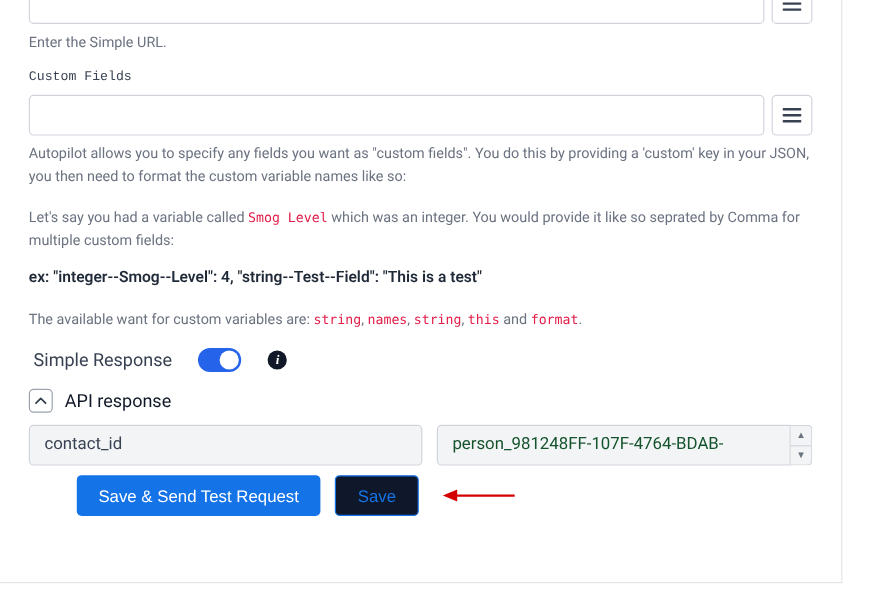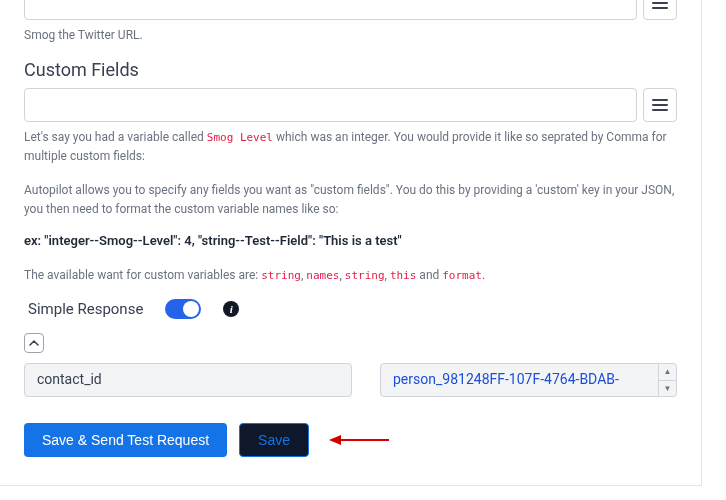--- a/index.html
+++ b/index.html
@@ -46,24 +46,25 @@
     cursor: pointer;
   }
   .hamburger-btn svg { width: 16px; height: 14px; }
   .helper-text {
     font-size: 12px;
     color: #6b7280;
     line-height: 1.6;
     margin-bottom: 14px;
   }
   .section-label {
-    font-size: 18px;
+    font-size: 11px;
     color: #374151;
     margin: 14px 0 8px 0;
     font-weight: 400;
+    font-family: Liberation Mono, monospace;
   }
   .type-code {
     color: #e11d48;
     font-family: ui-monospace, SFMono-Regular, Menlo, Consolas, monospace;
     font-size: 11px;
   }
   .bold-example {
     font-size: 13px;
     font-weight: 600;
     color: #1f2937;
@@ -128,22 +129,22 @@
     justify-content: center;
     cursor: pointer;
   }
   .chevron-box svg { width: 10px; height: 10px; }
   .api-response-label {
     font-size: 15px;
     color: #111827;
   }
   .response-grid {
     display: flex;
-    gap: 28px;
-    margin-bottom: 26px;
+    gap: 12px;
+    margin-bottom: 8px;
   }
   .response-key {
     flex: 0 0 328px;
     height: 34px;
     border: 1px solid #d1d5db;
     border-radius: 4px;
     background: #f3f4f6;
     padding: 7px 12px;
     font-size: 14px;
     color: #374151;
@@ -154,21 +155,21 @@
     align-items: stretch;
   }
   .response-value {
     flex: 1;
     height: 34px;
     border: 1px solid #d1d5db;
     border-radius: 4px 0 0 4px;
     background: #f3f4f6;
     padding: 7px 12px;
     font-size: 14px;
-    color: #1d4ed8;
+    color: #14532d;
     overflow: hidden;
     white-space: nowrap;
   }
   .stepper {
     width: 18px;
     display: flex;
     flex-direction: column;
     border: 1px solid #d1d5db;
     border-left: none;
     border-radius: 0 4px 4px 0;
@@ -181,20 +182,21 @@
     justify-content: center;
     font-size: 8px;
     color: #6b7280;
     cursor: pointer;
   }
   .stepper div:first-child { border-bottom: 1px solid #d1d5db; }
   .button-row {
     display: flex;
     align-items: center;
     gap: 12px;
+    margin-left: 40px;
   }
   .btn-primary {
     background: #1473e6;
     color: #fff;
     border: none;
     border-radius: 4px;
     padding: 9px 18px;
     font-size: 14px;
     font-weight: 500;
     cursor: pointer;
@@ -220,52 +222,53 @@
 <div class="container">
 
   <div class="field-row" style="margin-top:-14px;">
     <input type="text" class="text-input" value="" style="">
     <div class="hamburger-btn">
       <svg viewBox="0 0 16 14">
           <path d="M1 2h14M1 7h14M1 12h14" stroke="#374151" stroke-width="2" stroke-linecap="round"></path>
         </svg>
     </div>
   </div>
-  <div class="helper-text">Smog the Twitter URL.</div>
+  <div class="helper-text">Enter the Simple URL.</div>
 
   <div class="section-label">Custom Fields</div>
   <div class="field-row">
     <input type="text" class="text-input" value="" style="">
     <div class="hamburger-btn">
       <svg viewBox="0 0 16 14">
           <path d="M1 2h14M1 7h14M1 12h14" stroke="#374151" stroke-width="2" stroke-linecap="round"></path>
         </svg>
     </div>
   </div>
+  <div class="helper-text">Autopilot allows you to specify any fields you want as "custom fields". You do this by providing a 'custom' key in your JSON, you then need to format the custom variable names like so:</div>
   <div class="helper-text">
     <span>Let's say you had a variable called </span><span class="type-code">Smog Level</span><span> which was an integer. You would provide it like so seprated by Comma for multiple custom fields:</span>
   </div>
-  <div class="helper-text">Autopilot allows you to specify any fields you want as "custom fields". You do this by providing a 'custom' key in your JSON, you then need to format the custom variable names like so:</div>
   <div class="bold-example">ex: "integer--Smog--Level": 4, "string--Test--Field": "This is a test"</div>
   <div class="helper-text">
     <span>The available want for custom variables are: </span><span class="type-code">string</span>, <span class="type-code">names</span>, <span class="type-code">string</span>, <span class="type-code">this</span><span> and </span><span class="type-code">format</span><span>.</span>
   </div>
 
   <div class="simple-response-row">
     <span class="simple-response-label">Simple Response</span>
     <div class="toggle"></div>
     <div class="info-icon">i</div>
   </div>
 
   <div class="api-response-row">
     <div class="chevron-box">
       <svg viewBox="0 0 10 10">
           <path d="M1 7l4-4 4 4" stroke="#374151" stroke-width="1.5" fill="none" stroke-linecap="round" stroke-linejoin="round"></path>
         </svg>
     </div>
+    <span class="api-response-label">API response</span>
   </div>
   <div class="response-grid">
     <div class="response-key">contact_id</div>
     <div class="response-value-wrap">
       <div class="response-value">person_981248FF-107F-4764-BDAB-</div>
       <div class="stepper">
         <div>▲</div>
         <div>▼</div>
       </div>
     </div>

